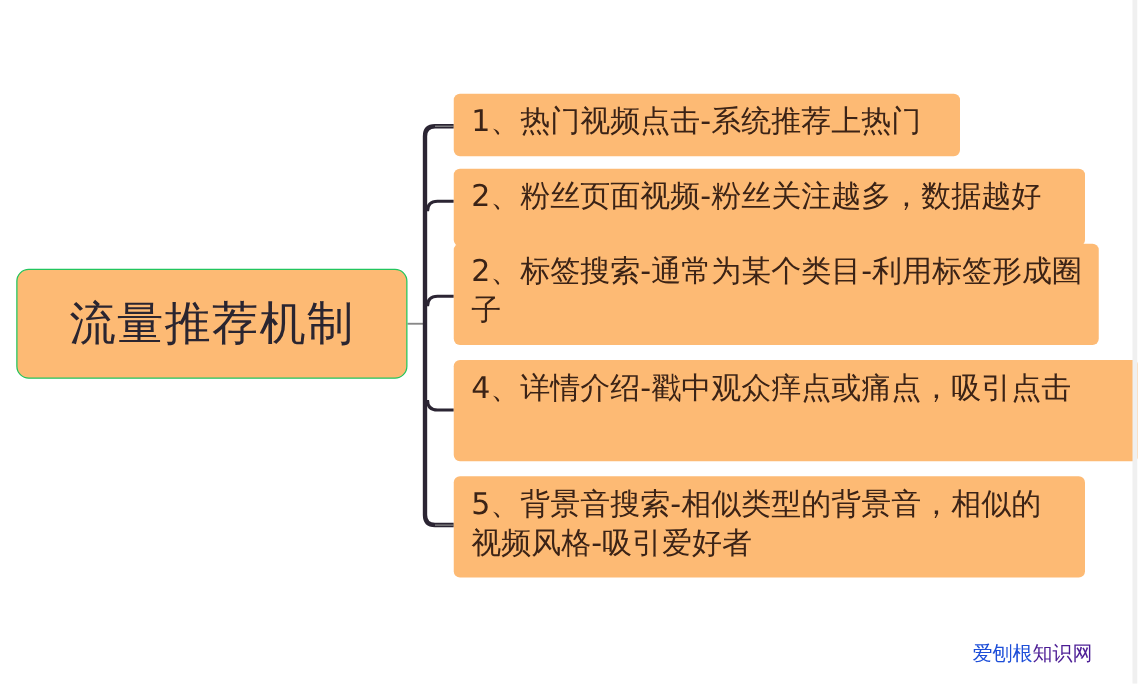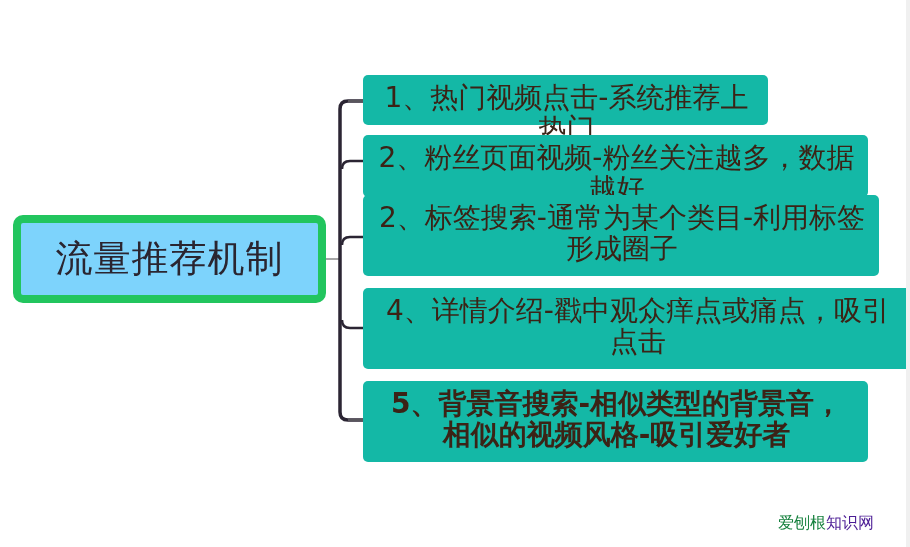--- a/index.html
+++ b/index.html
@@ -1,26 +1,26 @@
 <!DOCTYPE html>
 <html><head>
   <meta charset="utf-8">
   <style>
     html, body { margin:0; padding:0; }
     body { width:910px; height:547px; background:#ffffff; position:relative; overflow:hidden;
            font-family:"DejaVu Sans", "Liberation Sans", sans-serif; }
     .root { position:absolute; left:13px; top:215px; width:313px; height:88px; box-sizing:border-box;
-            border:8px solid #22c55e; border-radius:10px; background:#7dd3fc;
+            border:1px solid #22c55e; border-radius:10px; background:#fdba74;
             display:flex; align-items:center; justify-content:center;
             font-size:37px; color:#2a2530; letter-spacing:1px; }
-    .node { position:absolute; box-sizing:border-box; background:#14b8a6; border-radius:5px;
-            color:#3b2316; font-size:28px; line-height:31px; padding:7px 12px 6px 14px;text-align:center; }
+    .node { position:absolute; box-sizing:border-box; background:#fdba74; border-radius:5px;
+            color:#3b2316; font-size:24px; line-height:31px; padding:7px 12px 6px 14px; }
     svg.lines { position:absolute; left:0; top:0; }
     .watermark { position:absolute; left:778px; top:513px; font-size:16px; }
-    .wm-a { color:#15803d; }
+    .wm-a { color:#1d4ed8; }
     .wm-b { color:#4c1d95; }
     .rightbar { position:absolute; left:906px; top:0; width:4px; height:547px; background:#f0f0f0; }
   </style>
 </head>
 <body>
 
 <svg class="lines" width="910" height="547">
   <line x1="326" y1="259" x2="340" y2="259" stroke="#888" stroke-width="1.5"></line>
   <path d="M363 101 H348 Q340 101 340 109 V412 Q340 420 348 420 H363" fill="none" stroke="#2b2533" stroke-width="3.5"></path>
   <path d="M363 161 H350 Q342 161 342 169" fill="none" stroke="#2b2533" stroke-width="2.5"></path>
@@ -39,20 +39,20 @@
 </div>
 <div class="node" style="left:363px; top:135px; width:505px; height:62px;">
   <span>2、粉丝页面视频-粉丝关注越多，数据越好</span>
 </div>
 <div class="node" style="left:363px; top:195px; width:516px; height:81px;">
   <span>2、标签搜索-通常为某个类目-利用标签形成圈子</span>
 </div>
 <div class="node" style="left:363px; top:288px; width:548px; height:81px;">
   <span>4、详情介绍-戳中观众痒点或痛点，吸引点击</span>
 </div>
-<div class="node" style="left:363px; top:381px; width:505px; height:81px;font-weight:bold;">
+<div class="node" style="left:363px; top:381px; width:505px; height:81px;">
   <span>5、背景音搜索-相似类型的背景音，相似的视频风格-吸引爱好者</span>
 </div>
 
 <div class="watermark">
   <span class="wm-a">爱刨根</span><span class="wm-b">知识网</span>
 </div>
 <div class="rightbar"></div>
 
 </body></html>

